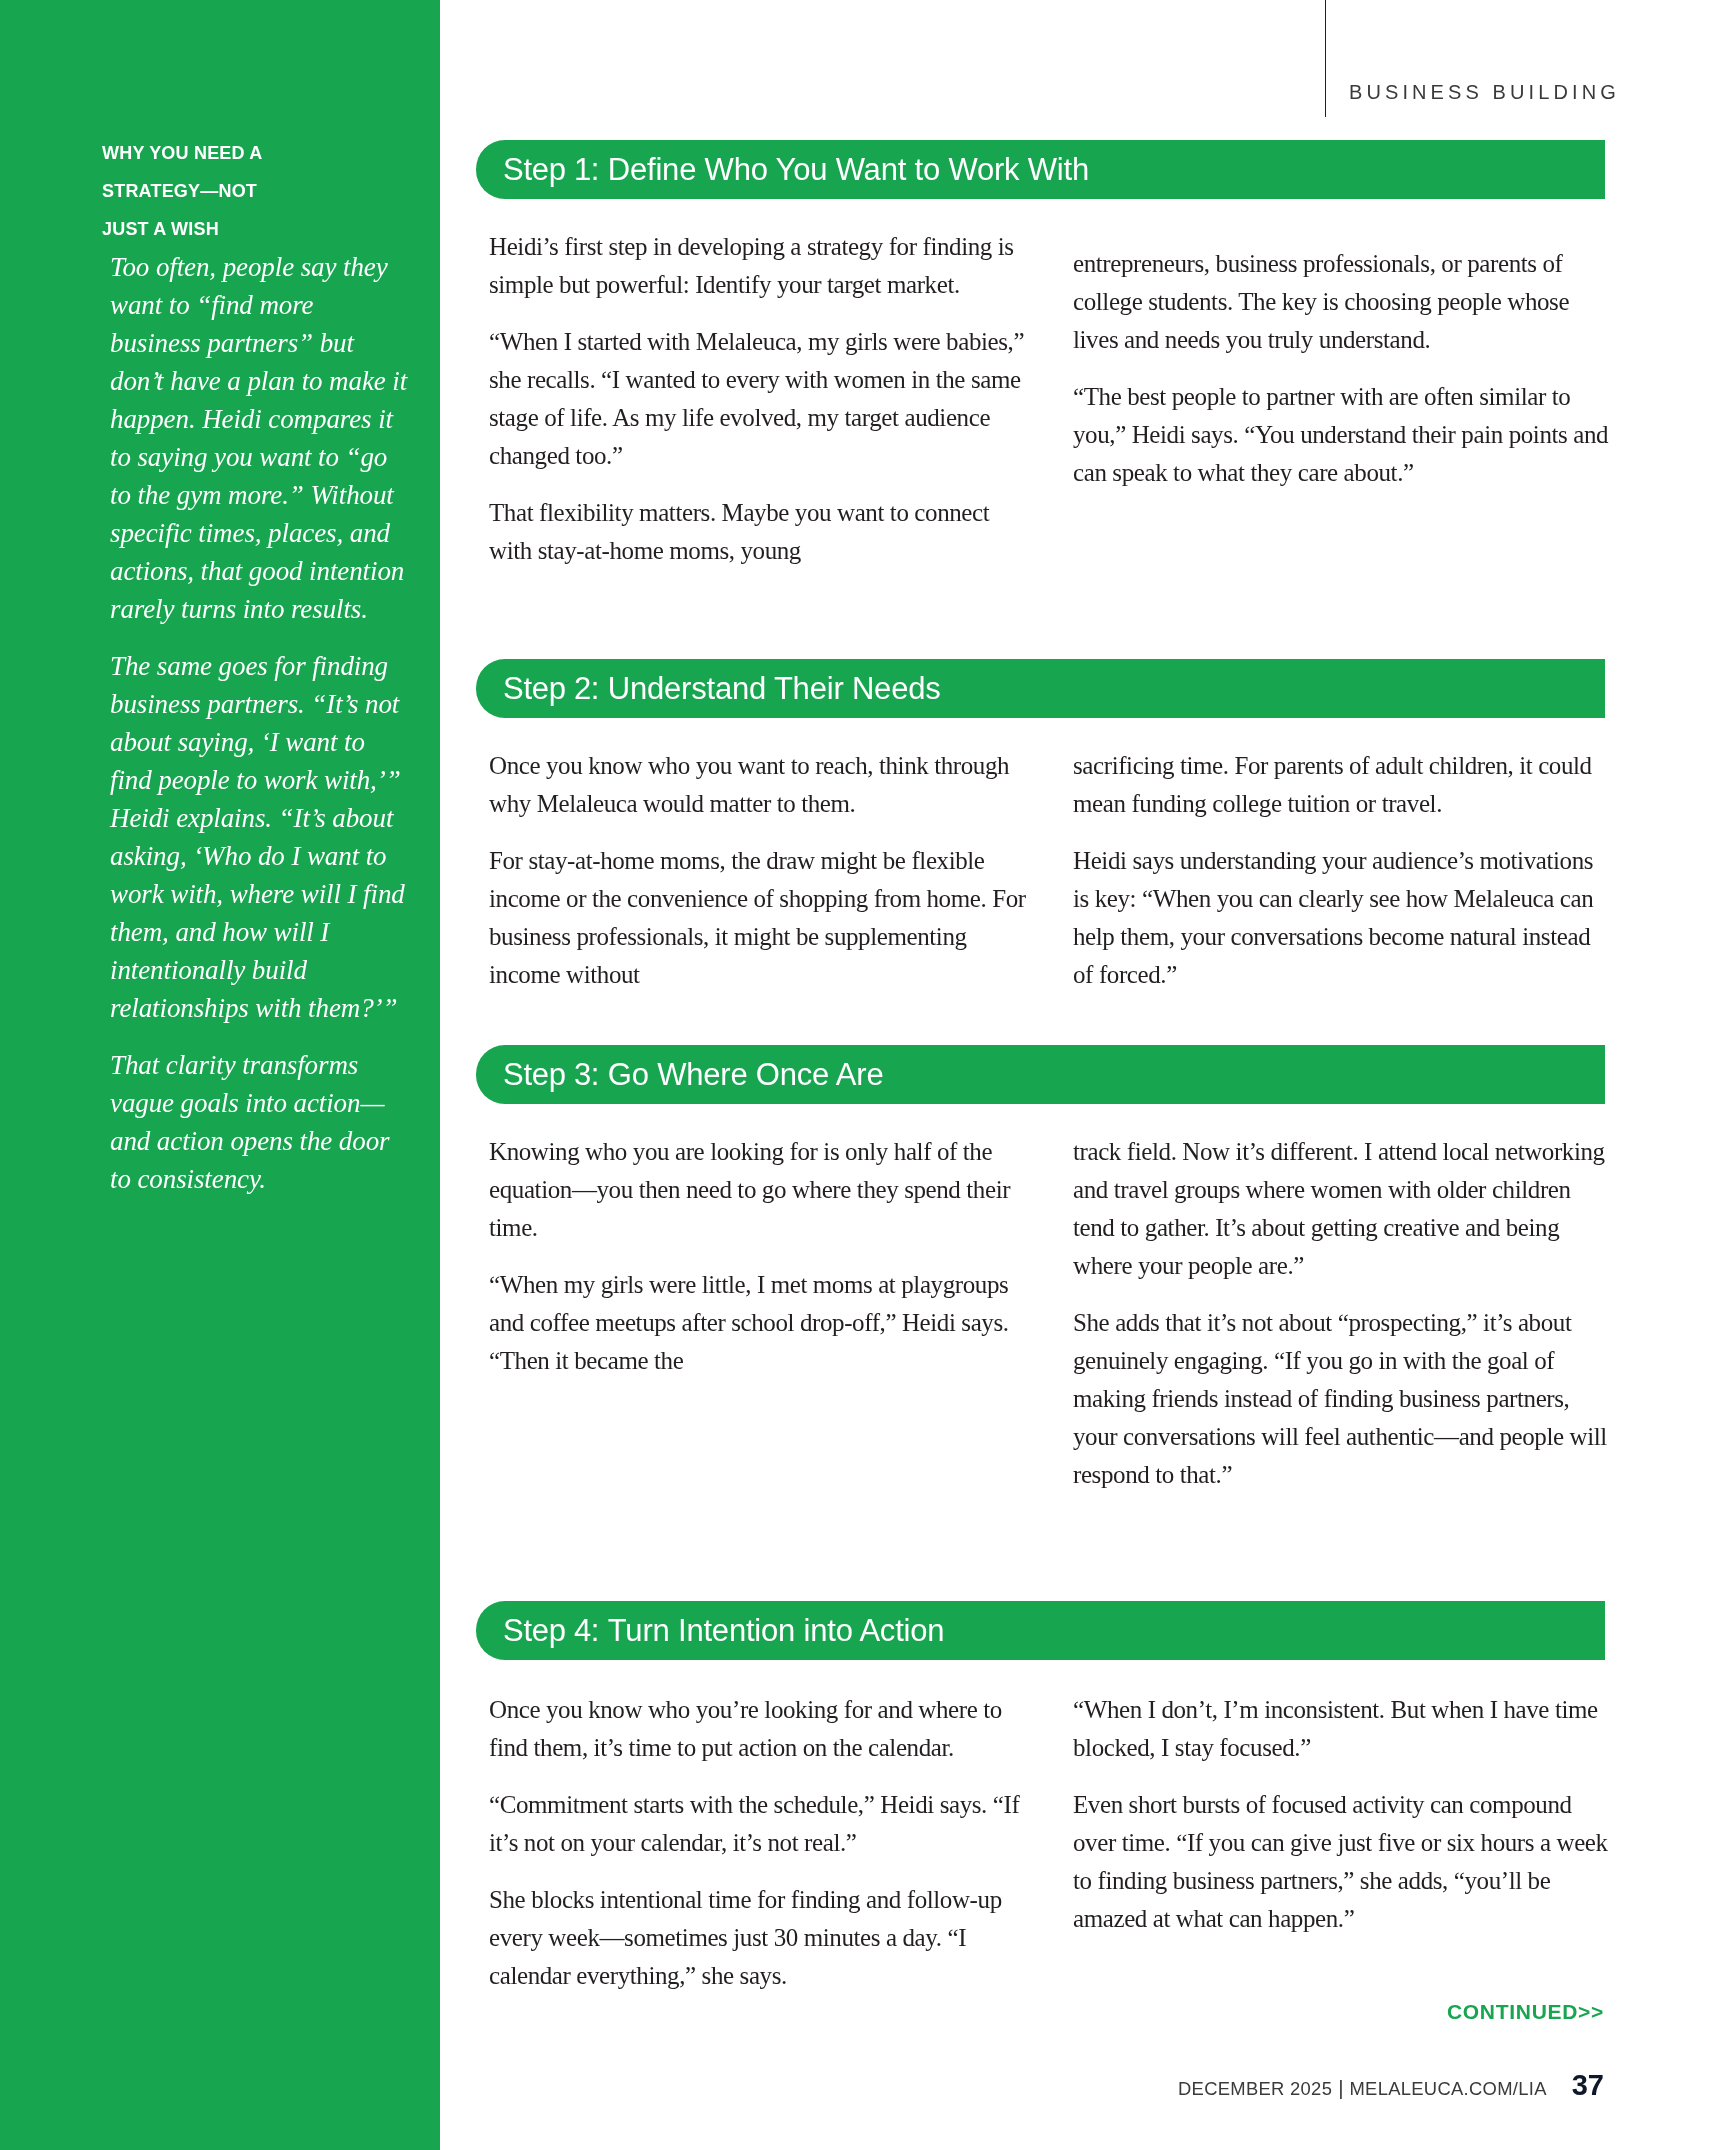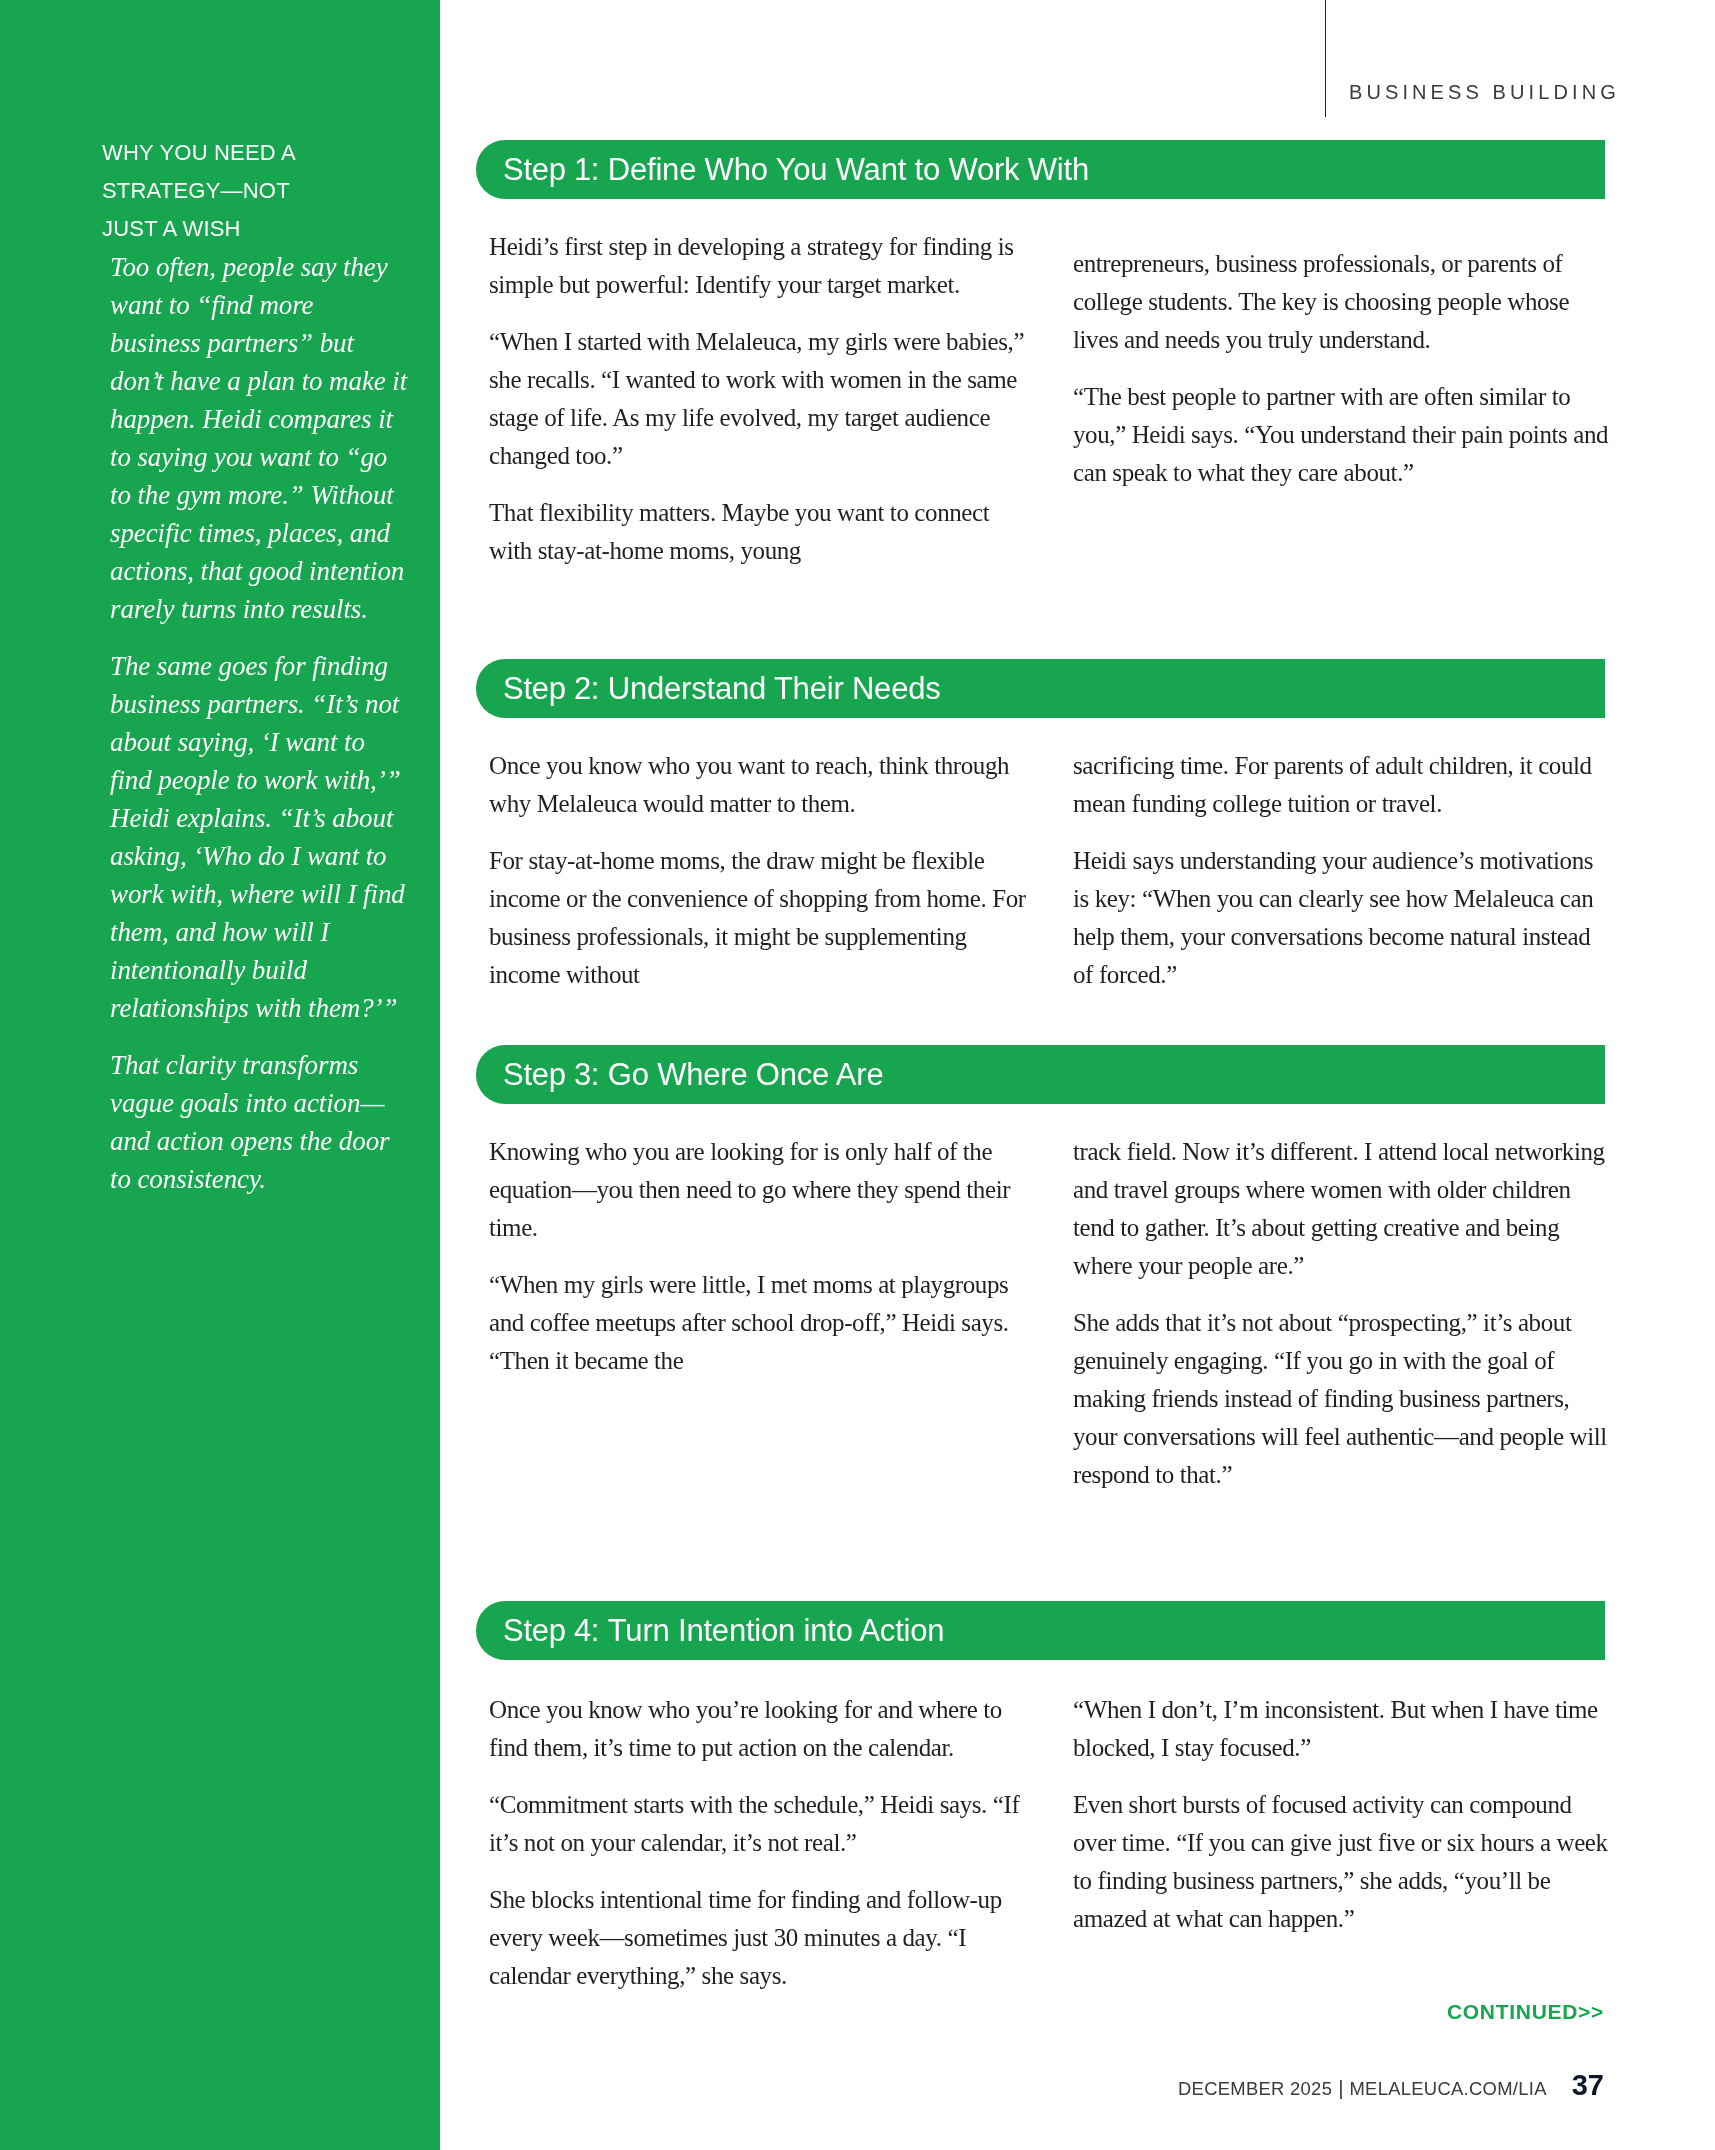--- a/index.html
+++ b/index.html
@@ -10,21 +10,21 @@
     }
     .sidebar {
       position: absolute; left: 0; top: 0; width: 440px; height: 2151px;
       background: #17a550;
     }
     .sidebar-inner {
       position: absolute; left: 102px; top: 134px; width: 307px; color: #ffffff;
     }
     .sidebar-heading {
       font-family: "Liberation Sans", "DejaVu Sans", sans-serif;
-      font-weight: normal; font-size: 22px; line-height: 38px; letter-spacing: 0.2px;
+      font-weight: bold; font-size: 18px; line-height: 38px; letter-spacing: 0.2px;
       margin: 0;
     }
     .sidebar-para {
       font-size: 27px; line-height: 38px; margin: 0 0 19px 8px;
       letter-spacing: -0.1px;
       font-style: italic;
     }
     .header-rule {
       position: absolute; left: 1325px; top: 0; width: 1.4px; height: 117px; background: #231f20;
     }
@@ -82,21 +82,21 @@
 
 <div class="header-rule"></div>
 <div class="section-label">BUSINESS BUILDING</div>
 
 <div class="step-bar" style="top:140px">
   <span class="num">Step 1:</span>
   <span class="title">Define Who You Want to Work With</span>
 </div>
 <div class="col col-left" style="top:228px">
   <p>Heidi’s first step in developing a strategy for finding is simple but powerful: Identify your target market.</p>
-  <p>“When I started with Melaleuca, my girls were babies,” she recalls. “I wanted to work with women in the same stage of life. As my life evolved, my target audience changed too.”</p>
+  <p>“When I started with Melaleuca, my girls were babies,” she recalls. “I wanted to every with women in the same stage of life. As my life evolved, my target audience changed too.”</p>
   <p>That flexibility matters. Maybe you want to connect with stay-at-home moms, young</p>
 </div>
 <div class="col col-right" style="top:245px">
   <p>entrepreneurs, business professionals, or parents of college students. The key is choosing people whose lives and needs you truly understand.</p>
   <p>“The best people to partner with are often similar to you,” Heidi says. “You understand their pain points and can speak to what they care about.”</p>
 </div>
 
 <div class="step-bar" style="top:659px">
   <span class="num">Step 2:</span>
   <span class="title">Understand Their Needs</span>

